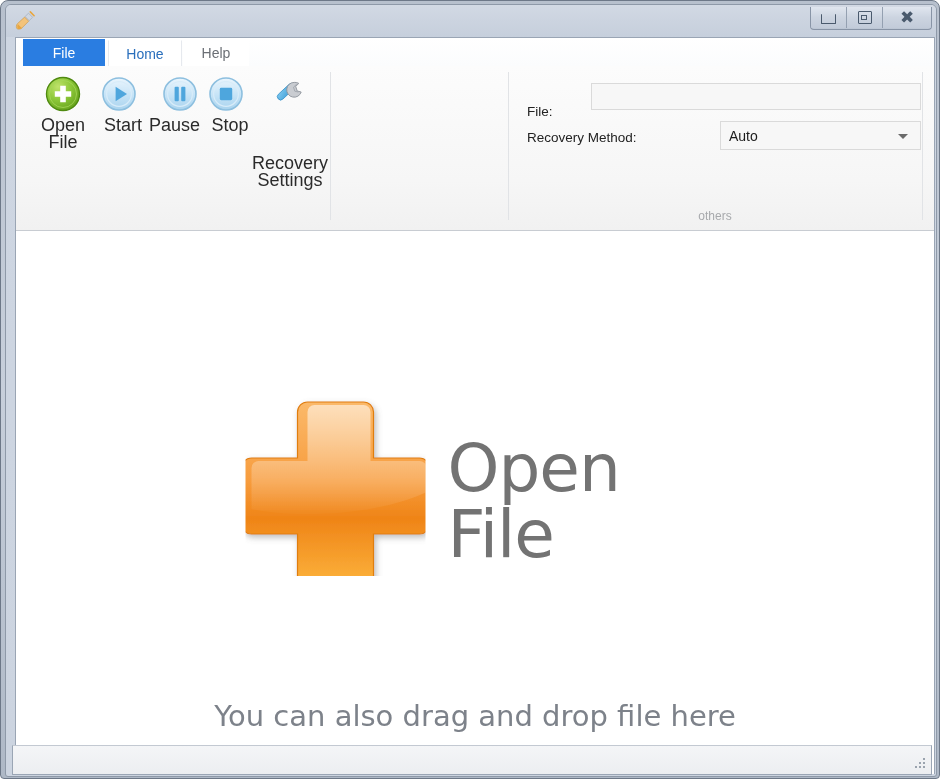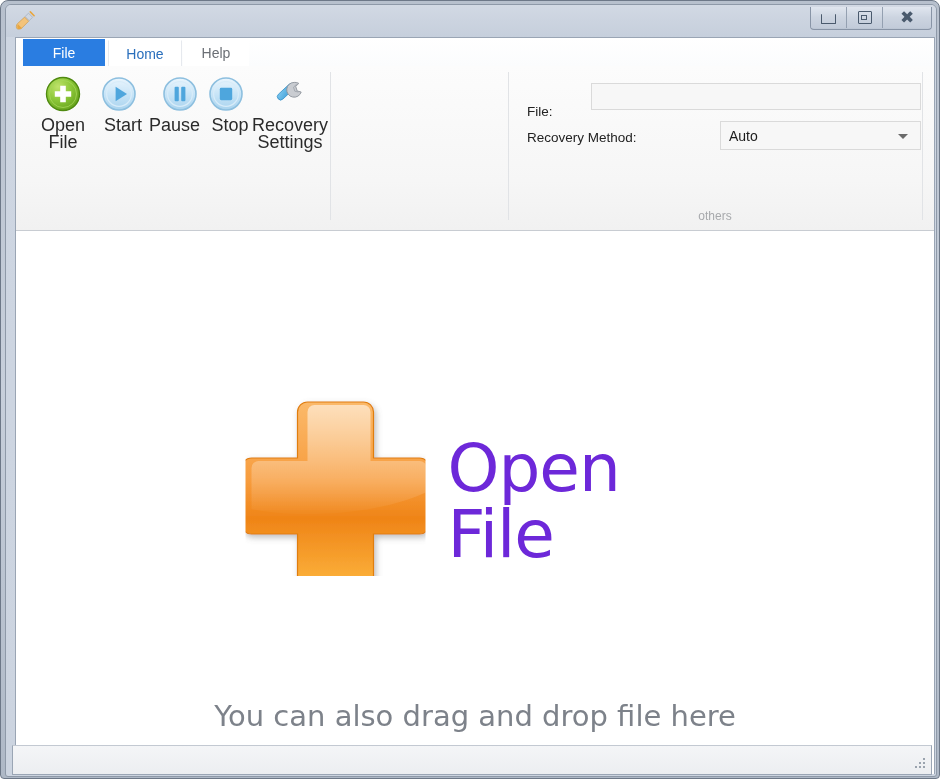--- a/index.html
+++ b/index.html
@@ -267,21 +267,21 @@
     left: 50%;
     top: 165px;
     transform: translateX(-50%);
     display: flex;
     align-items: center;
     gap: 22px;
     cursor: pointer;
   }
   .cta-text {
     font-size: 66px;
-    color: #6d28d9;
+    color: #737373;
     font-family: "DejaVu Sans", sans-serif;
     font-weight: 400;
     letter-spacing: -1px;
     line-height: 1;
     margin-top: 28px;
   }
   .drag-hint {
     position: absolute;
     left: 0;
     top: 468px;
@@ -429,21 +429,21 @@
             <div class="icon-wrap">
               <svg width="38" height="38" viewBox="0 0 38 38">
                 <circle cx="19" cy="19" r="16" fill="url(#gBlue1)" stroke="#8dbfdf" stroke-width="1.6"></circle>
                 <circle cx="19" cy="19" r="12.4" fill="none" stroke="#d8ecf9" stroke-width="1.2"></circle>
                 <rect x="12.8" y="12.8" width="12.4" height="12.4" rx="1.4" fill="#4ea6dd"></rect>
               </svg>
             </div>
             <div class="lbl">Stop</div>
           </div>
 
-          <div class="big-btn" style="left:235px; width:78px;">
+          <div class="big-btn" style="left:235px; width:78px;gap:38px;">
             <div class="icon-wrap">
               <svg width="38" height="38" viewBox="0 0 38 38">
                 <defs>
                   <linearGradient id="gHandle" x1="0" y1="0" x2="1" y2="1">
                     <stop offset="0%" stop-color="#7ec8ef"></stop>
                     <stop offset="100%" stop-color="#3b9cd6"></stop>
                   </linearGradient>
                 </defs>
                 <rect x="5.0" y="21.5" width="21" height="6.6" rx="3.3" transform="rotate(-43 5 21.5)" fill="url(#gHandle)" stroke="#2b8ac4" stroke-width="0.7"></rect>
                 <path d="M23.2 7.4 a7.4 7.4 0 1 0 7.0 9.6 l-4.0 -1.0 l-1.5 -4.6 l3.1 -3.0 a7.4 7.4 0 0 0 -4.6 -1.0 z" fill="#c9ccd1" stroke="#8e949c" stroke-width="0.9"></path>

